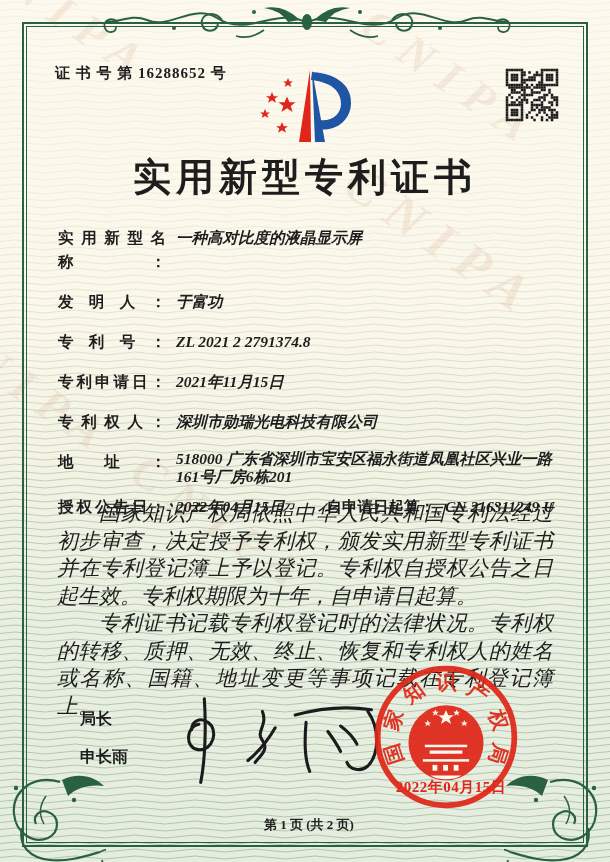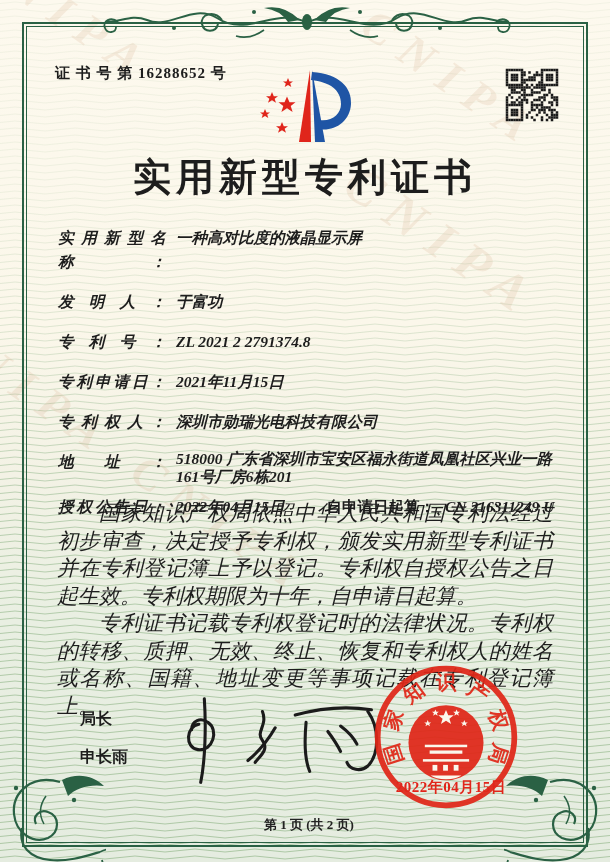--- a/index.html
+++ b/index.html
@@ -29,21 +29,21 @@
   .corner-left{left:2px;top:772px;}
   .corner-right{right:2px;top:772px;transform:scaleX(-1);}
   
   .cert-no{position:absolute;left:55px;top:64px;font-size:15px;font-weight:700;letter-spacing:1px;}
   .logo{position:absolute;left:248px;top:58px;}
   .qr{position:absolute;left:505px;top:68px;width:54px;height:54px;}
   .title{position:absolute;left:0;right:0;top:152px;margin:0;text-align:center;
          font-size:38px;font-weight:700;letter-spacing:5px;}
   .fields{position:absolute;left:58px;top:226px;width:500px;}
   .row{display:flex;align-items:flex-start;margin-bottom:16px;font-size:15.5px;font-weight:700;line-height:24px;}
-  .lbl{width:108px;flex:none;text-align:justify;text-align-last:justify;font-style:italic;}
+  .lbl{width:108px;flex:none;text-align:justify;text-align-last:justify;}
   .val{margin-left:10px;font-style:italic;}
   .val-address{width:394px;word-break:break-all;line-height:18px;}
   .row-address{margin-bottom:9px;}
   .grant-pair2{margin-left:42px;display:flex;}
   .paras{position:absolute;left:57px;top:500px;width:496px;}
   .paras p{margin:0;text-indent:2em;font-style:italic;font-weight:500;font-size:21px;line-height:27.5px;text-align:justify;}
   .signatory{position:absolute;left:80px;top:700px;font-size:16px;font-weight:600;line-height:38px;}
   .signature{position:absolute;left:168px;top:686px;}
   .seal-wrap{position:absolute;left:369px;top:660px;width:154px;height:154px;opacity:.93;}
   .seal-date{position:absolute;left:380px;top:778px;width:142px;text-align:center;

